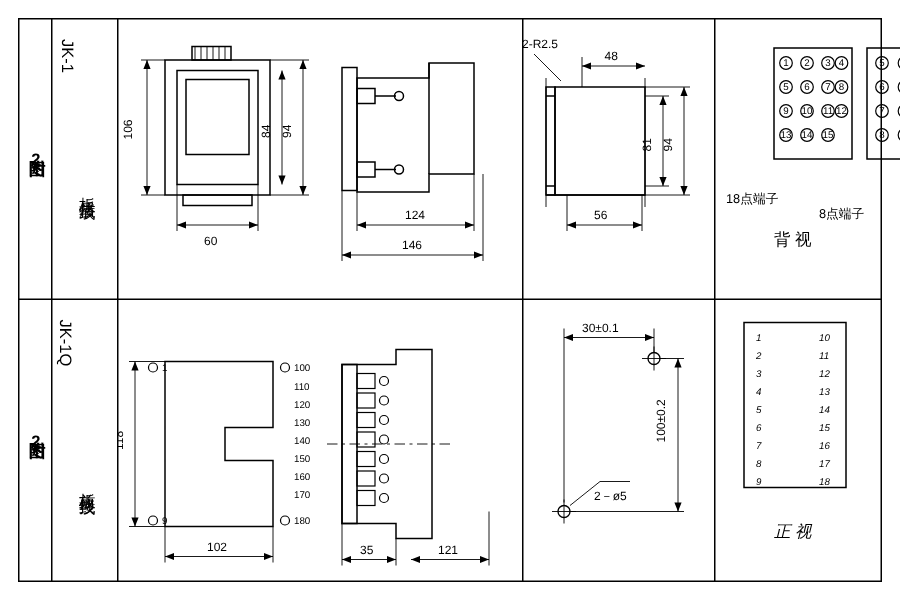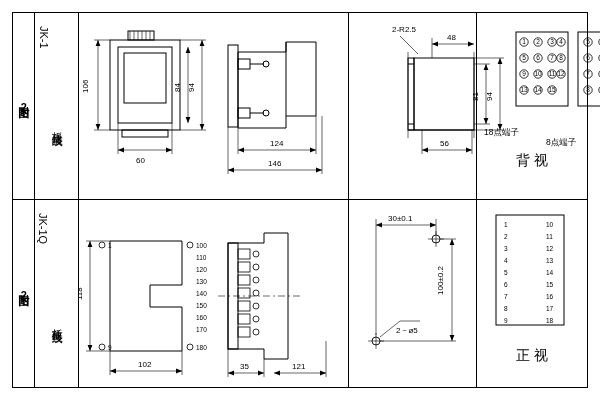--- a/index.html
+++ b/index.html
@@ -33,21 +33,21 @@
   }
   .modelname{
     position:absolute;
     writing-mode:vertical-rl;
     text-orientation:mixed;
     font-size:11px;
     letter-spacing:0px;
     white-space:nowrap;
   }
   .cap{position:absolute;font-size:8.5px;white-space:nowrap;}
-  .cap-cn{position:absolute;font-size:14px;white-space:nowrap;}
+  .cap-cn{position:absolute;font-size:11px;white-space:nowrap;}
   svg{display:block;}
   .dimtxt{font-size:8px;font-family:"Liberation Sans",sans-serif;}
   .smalltxt{font-size:6.5px;font-family:"Liberation Sans",sans-serif;}
 </style>
 </head>
 <body>
 
 <div class="sheet">
 
   <div class="frame"></div>
@@ -147,21 +147,21 @@
         <line x1="150" y1="158" x2="244" y2="158"></line>
         <polygon points="150,158 156,155.6 156,160.4" fill="#000" stroke="none"></polygon>
         <polygon points="244,158 238,155.6 238,160.4" fill="#000" stroke="none"></polygon>
         <line x1="150" y1="115" x2="150" y2="162"></line>
         <line x1="244" y1="104" x2="244" y2="162"></line>
       </g>
       <text class="dimtxt" x="190" y="154">146</text>
     </svg>
   </div>
 
-  <div class="cell" style="left:348px;top:12px;width:128px;height:187px;padding-left:44px;">
+  <div class="cell" style="left:348px;top:12px;width:128px;height:187px;">
     <svg width="128" height="187" viewBox="0 0 128 187">
       <g fill="none" stroke="#000" stroke-width="1">
         <rect x="22" y="46" width="60" height="72"></rect>
         <rect x="16" y="46" width="6" height="72"></rect>
         <line x1="16" y1="52" x2="22" y2="52"></line>
         <line x1="16" y1="112" x2="22" y2="112"></line>
       </g>
       <g fill="none" stroke="#000" stroke-width="0.6">
         <line x1="16" y1="40" x2="16" y2="126"></line>
         <line x1="82" y1="40" x2="82" y2="126"></line>
@@ -410,21 +410,21 @@
       <text class="dimtxt" x="90" y="91" transform="rotate(-90 95,91)">100±0.2</text>
 
       <g stroke="#000" stroke-width="0.6">
         <line x1="32" y1="138" x2="52" y2="122"></line>
         <line x1="52" y1="122" x2="72" y2="122"></line>
       </g>
       <text class="dimtxt" x="48" y="134">2－ø5</text>
     </svg>
   </div>
 
-  <div class="cell" style="left:476px;top:199px;width:112px;height:189px;">
+  <div class="cell" style="left:476px;top:199px;width:112px;height:189px;font-style:italic;">
     <svg width="112" height="155" viewBox="0 0 112 155">
       <g fill="none" stroke="#000" stroke-width="1">
         <rect x="20" y="16" width="68" height="110"></rect>
       </g>
       <g class="smalltxt" fill="#000" font-size="7">
         <text x="28" y="28">1</text>
           <text x="70" y="28">10</text>
         <text x="28" y="40">2</text>
           <text x="70" y="40">11</text>
         <text x="28" y="52">3</text>

